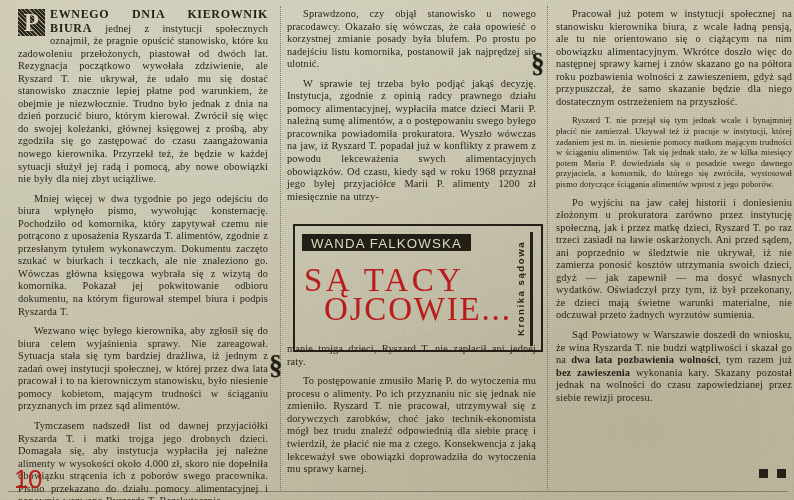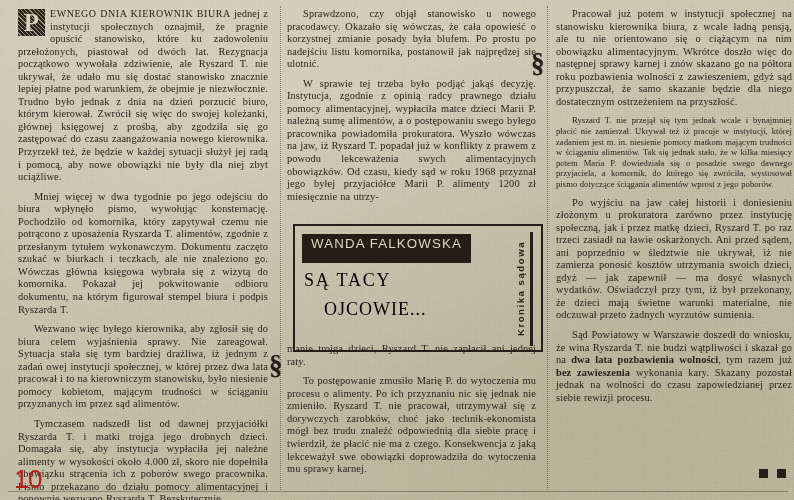--- a/index.html
+++ b/index.html
@@ -78,23 +78,23 @@
     transform:translateY(-52%);
     text-align:center;
     color:#d8d4bd;
     font-family:"Liberation Serif",serif;
     font-weight:700;
     font-size:25px;
     line-height:1;
     text-shadow:0 0 1px #1b170f;
   }
   .smallcaps{
-    font-weight:400;
+    font-weight:700;
     letter-spacing:.055em;
-    font-size:10px;
+    font-size:12px;
   }
 
   
   .sectionmark{
     position:absolute;
     font-family:"Liberation Serif",serif;
     font-weight:700;
     font-size:27px;
     line-height:1;
     color:#221d15;
@@ -112,34 +112,34 @@
     border:2.5px solid #241f17;
     background:transparent;
     box-sizing:border-box;
     overflow:hidden;
   }
   #authorbar{
     position:absolute;
     left:7px;top:8px;
     background:#231e16;
     color:#ded9c2;
-    padding:3px 9px 12px 9px;
+    padding:3px 9px 0 9px;
     font-family:"Liberation Sans",sans-serif;
     font-size:13.3px;
     letter-spacing:.085em;
     font-weight:400;
     line-height:1.05;
   }
   #headline{
     position:absolute;
     left:9px;top:40px;
     width:190px;
-    color:#000000;
+    color:#b91c1c;
     font-family:"Liberation Serif",serif;
-    font-size:18px;
+    font-size:33px;
     line-height:29px;
     letter-spacing:.10em;
     font-weight:400;
   }
   #headline .l2{letter-spacing:.055em;margin-left:20px;}
   #rubric{
     position:absolute;
     right:8px;top:6px;
     height:114px;
     display:flex;

